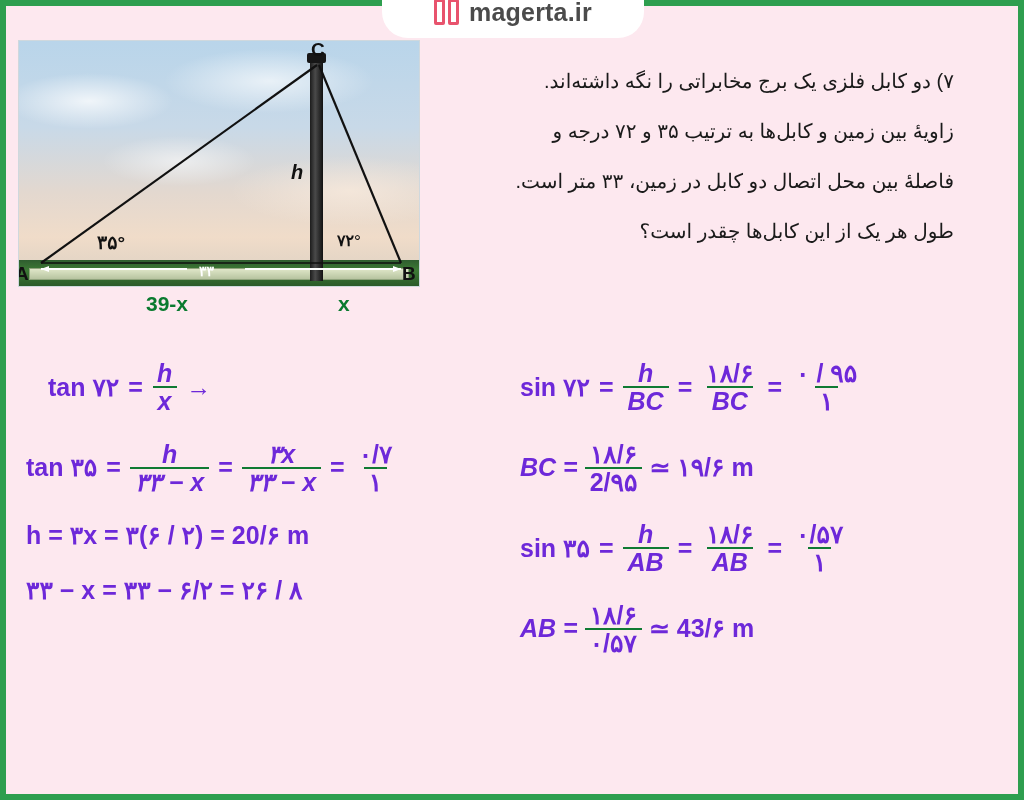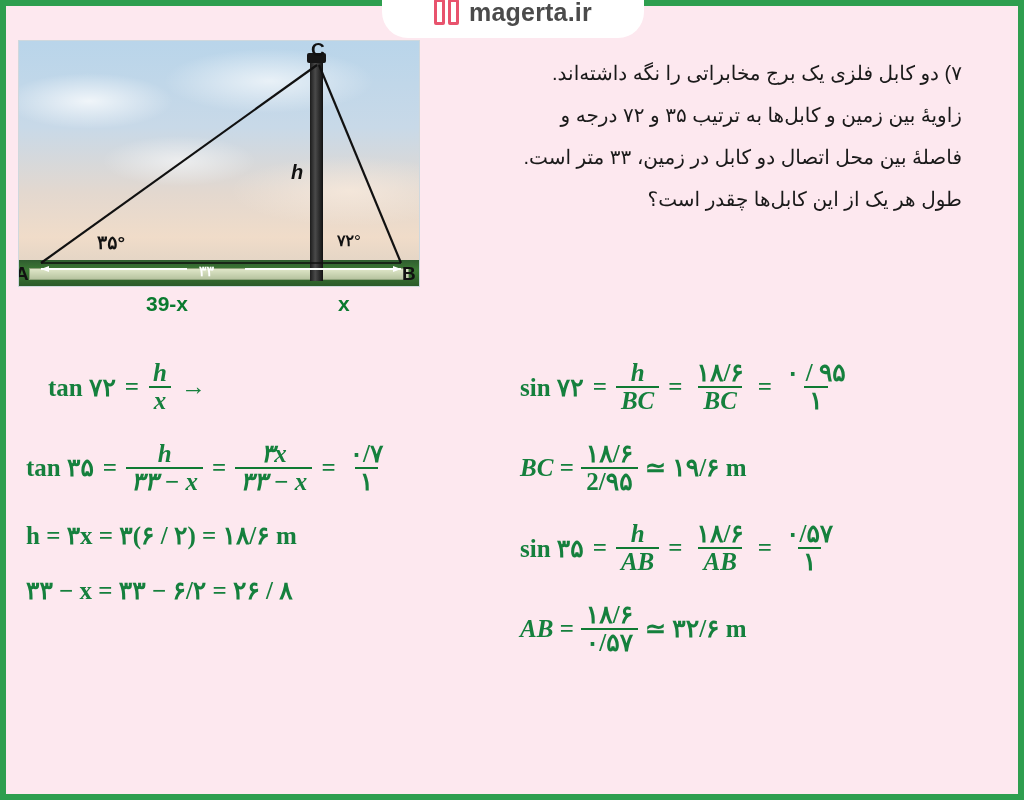--- a/index.html
+++ b/index.html
@@ -80,26 +80,26 @@
   .lbl-a72{left:318px;top:190px;color:#111;font-size:16px;font-family:Liberation Serif, serif;}
   .lbl-33x{left:128px;top:248px;color:#0a7a2f;font-size:21px;font-weight:bold;}
   .lbl-x{left:322px;top:248px;color:#0a7a2f;font-size:21px;font-weight:bold;}
 
   
   .problem{
     position:absolute;right:62px;top:52px;width:500px;
     direction:rtl;text-align:right;
     color:#1a1a1a;font-size:20px;line-height:42px;
   }
-  .problem p{margin:0;}
+  .problem p{margin:8px;}
 
   
   .math{
-    color:#15803d;
-    font-family:Liberation Serif, serif;
+    color:#6d28d9;
+    font-family:Liberation Sans, sans-serif;
     font-weight:bold;
   }
   .col-left{position:absolute;left:26px;top:360px;width:470px;}
   .col-right{position:absolute;left:520px;top:360px;width:470px;}
   .eq{
     display:flex;align-items:center;justify-content:flex-start;
     gap:7px;font-size:25px;margin-bottom:26px;white-space:nowrap;
   }
   .eq.l{justify-content:flex-start;padding-left:22px;}
   .frac{display:inline-flex;flex-direction:column;align-items:center;vertical-align:middle;line-height:1.05;}
@@ -182,21 +182,21 @@
     <span class="op">=</span>
     <span class="frac">
       <span class="num">۰/۷</span>
       <span class="den">۱</span>
     </span>
   </div>
 
 
 
   <div class="eq">
-    <span>h = ۳x = ۳(۶ / ۲) = ۱۸/۶ m</span>
+    <span>h = ۳x = ۳(۶ / ۲) = 20/۶ m</span>
   </div>
 
   <div class="eq">
     <span>۳۳ − x = ۳۳ − ۶/۲ = ۲۶ / ۸</span>
   </div>
 </div>
 
 <div class="col-right math">
 
   <div class="eq">
@@ -245,15 +245,15 @@
       <span class="den">۱</span>
     </span>
   </div>
 
   <div class="eq">
     <span class="it">AB =</span>
     <span class="frac">
       <span class="num">۱۸/۶</span>
       <span class="den">۰/۵۷</span>
     </span>
-    <span>≃ ۳۲/۶ m</span>
+    <span>≃ 43/۶ m</span>
   </div>
 </div>
 
 </body></html>

